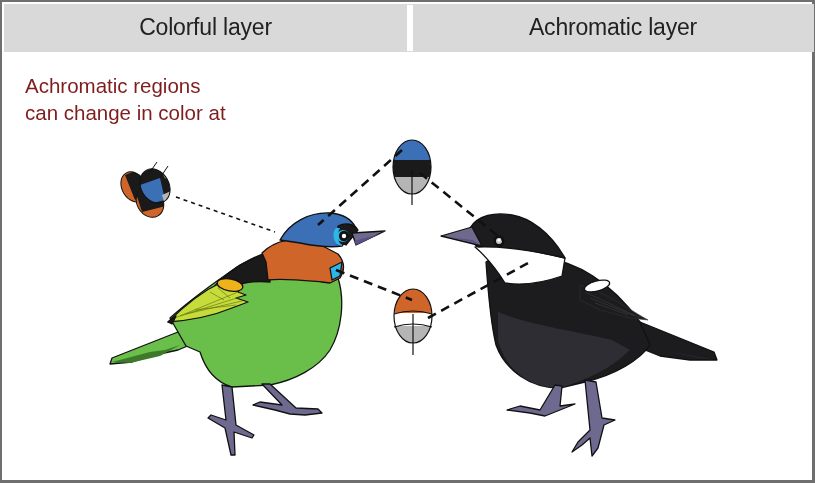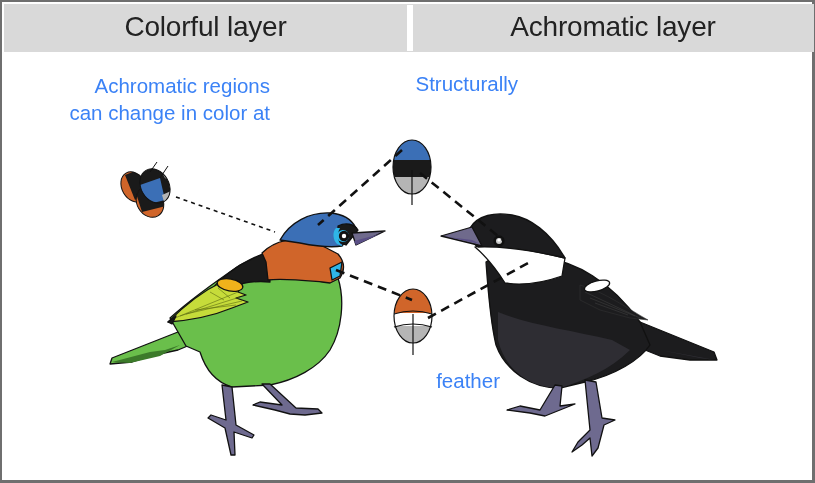--- a/index.html
+++ b/index.html
@@ -6,26 +6,26 @@
   body { width: 815px; height: 483px; overflow: hidden; font-family: "Liberation Sans", sans-serif; }
   .frame {
     position: absolute; left: 0; top: 0; width: 815px; height: 483px;
     box-sizing: border-box; border: 2px solid #6f6f6f; border-right-width: 3px; border-bottom-width: 3px;
     background: #ffffff;
   }
   .header { position: absolute; left: 2px; top: 2px; width: 810px; height: 48px; background: #d9d9d9; }
   .header-divider { position: absolute; left: 405px; top: 3px; width: 6px; height: 46px; background: #ffffff; }
   .header-title {
     position: absolute; top: 10px; height: 30px; line-height: 30px;
-    font-size: 28px; color: #222222; text-align: center; letter-spacing: -0.2px;
+    font-size: 23px; color: #222222; text-align: center; letter-spacing: -0.2px;
   }
   .title-left { left: 2px; width: 403px; }
   .title-right { left: 411px; width: 400px; }
   .label {
-    position: absolute; font-size: 20.5px; line-height: 27px; color: #3b82f6; text-align: right;
+    position: absolute; font-size: 20.5px; line-height: 27px; color: #7f1d1d; text-align: left;
   }
   .label-achromatic { left: 25px; top: 72px; width: 245px; }
   .label-structural { left: 318px; top: 70px; width: 200px; }
   .label-carotenoid { left: 330px; top: 367px; width: 170px; }
   svg.art { position: absolute; left: 0; top: 0; }
 </style>
 </head>
 <body>
 
 <div class="frame">
@@ -33,24 +33,22 @@
   <div class="header-divider"></div>
   <div class="header-title title-left">Colorful layer</div>
   <div class="header-title title-right">Achromatic layer</div>
 </div>
 
 <div class="label label-achromatic">
   <div>Achromatic regions</div>
   <div>can change in color at</div>
 </div>
 <div class="label label-structural">
-  <div>Structurally</div>
 </div>
 <div class="label label-carotenoid">
-  <div>feather</div>
 </div>
 
 <svg class="art" width="815" height="483" viewBox="0 0 815 483">
 
   <g stroke="#111" stroke-width="1.3" stroke-linejoin="round">
 
     <path d="M183,330 L112,358 L110,364 L132,362 L155,355 L178,350 L190,345 Z" fill="#6abf4b"></path>
     <path d="M112,362 L150,352 L165,350 L180,345 L160,356 L130,363 Z" fill="#3c7a2a" stroke="none"></path>
 
     <path d="M170,318 C190,300 215,282 240,265 L268,252 L320,262 L338,278 C345,300 342,330 330,350 C318,368 295,380 270,385 L232,387 C215,382 205,368 200,352 L186,346 Z" fill="#6abf4b"></path>

